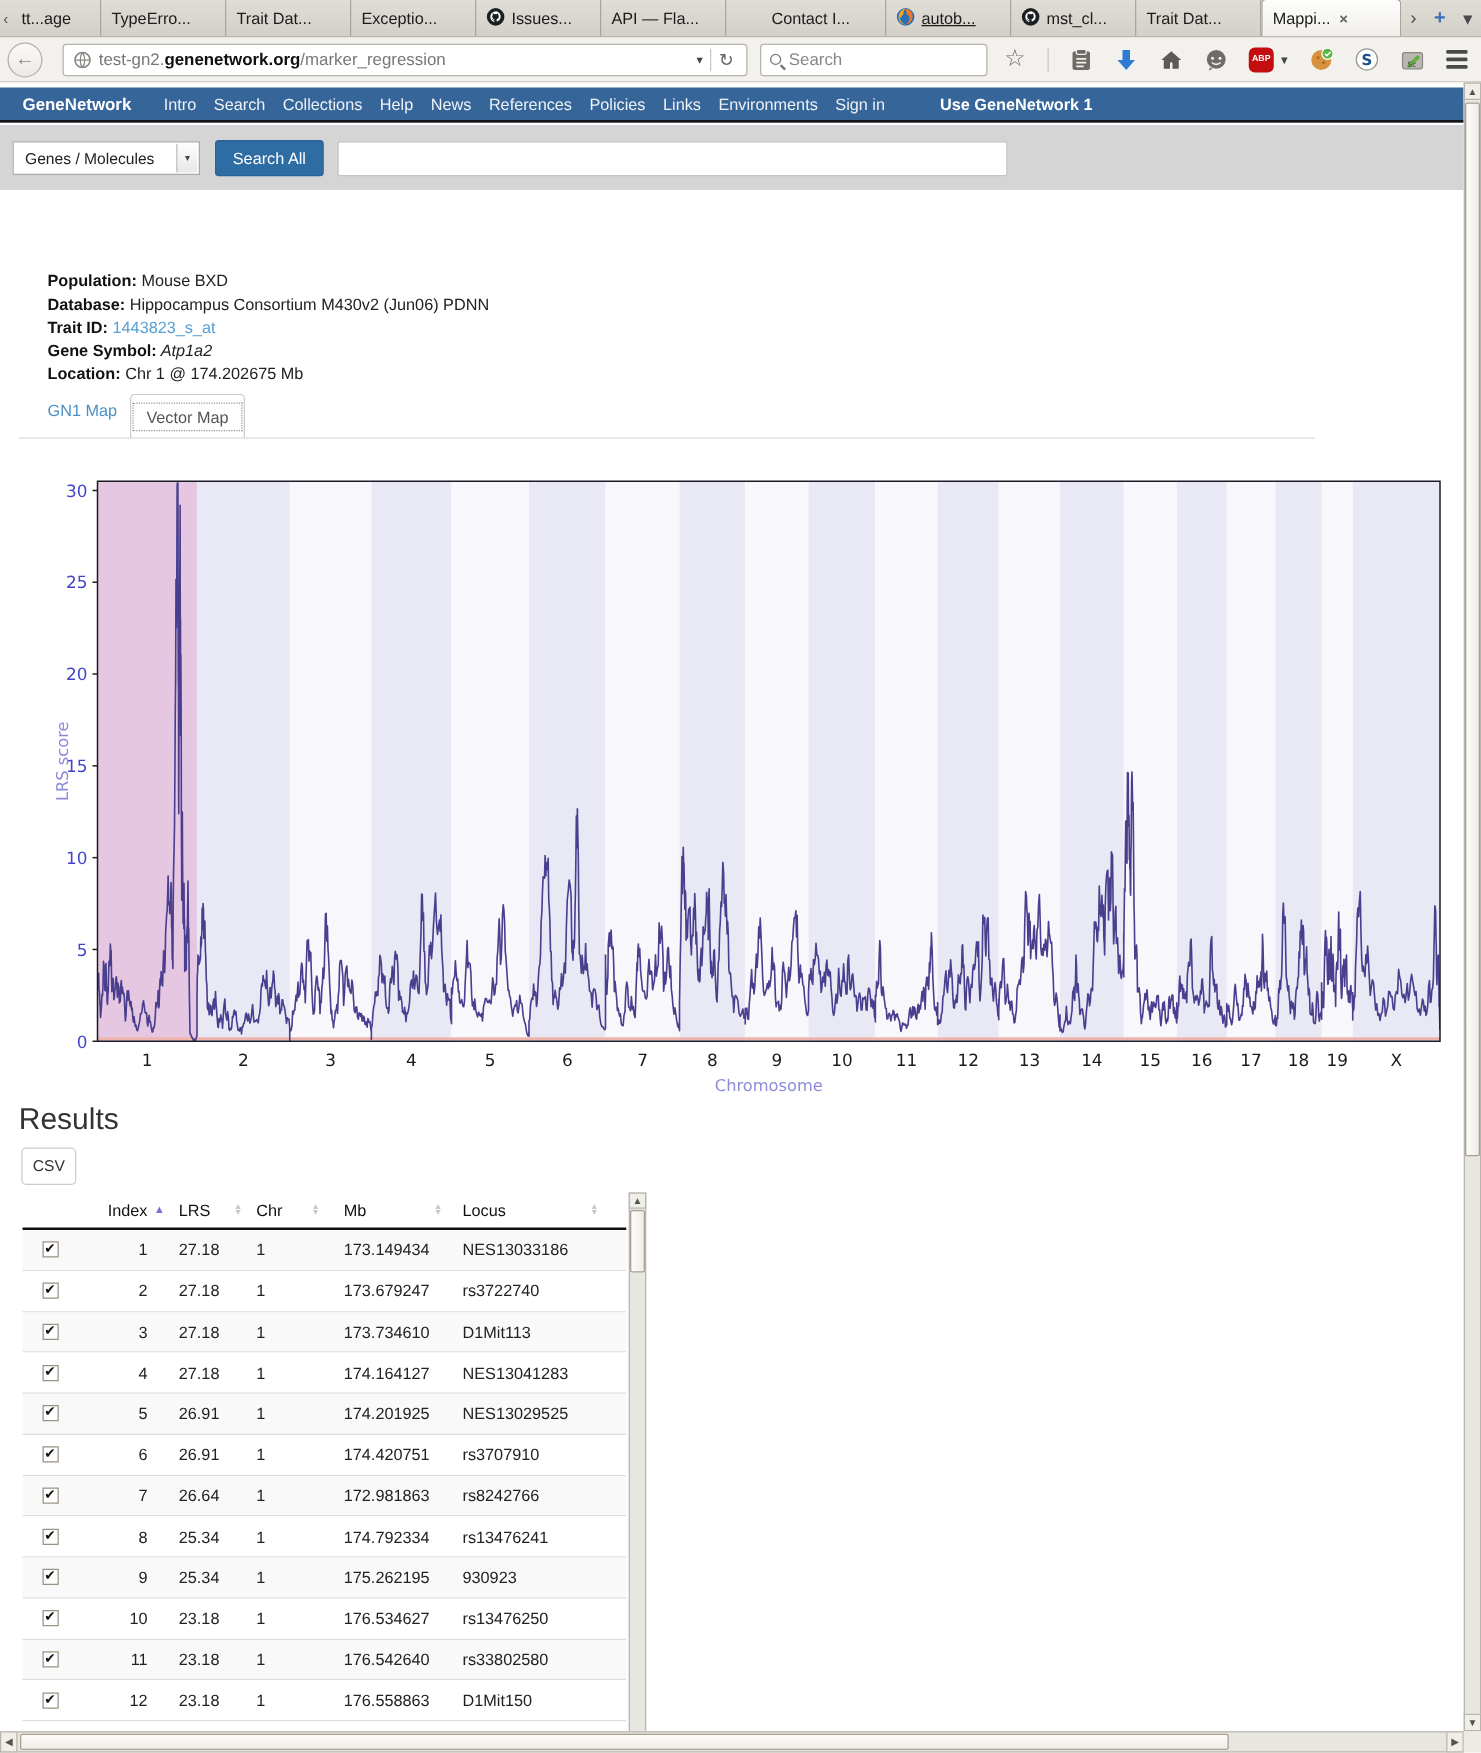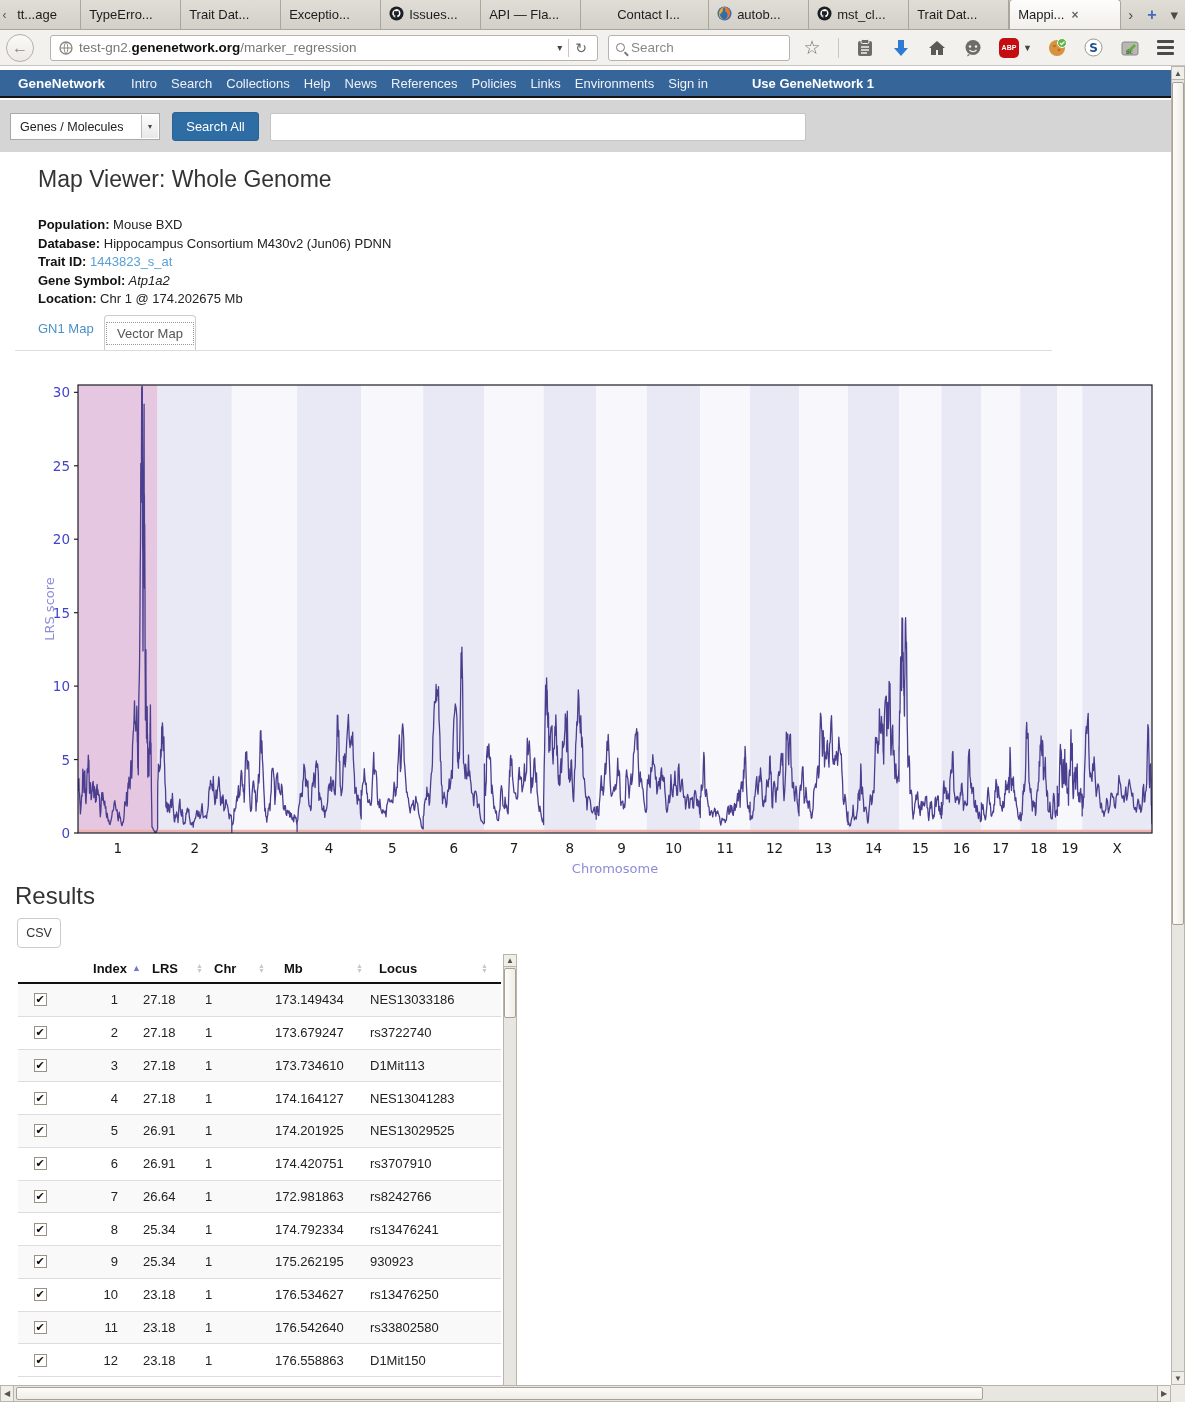--- a/index.html
+++ b/index.html
@@ -96,21 +96,21 @@
   #chart { left:40px; top:314px; }
 
   #results-heading { left:15px; top:816px; font-size:24px; color:#333; }
   #csv-btn { left:17px; top:852px; width:44px; height:30px; border:1px solid #ccc;
     border-radius:4px; background:#fff; font-size:12.5px; color:#333;
     display:flex; align-items:center; justify-content:center;text-align:right; }
 
   
   #results-table { left:18px; top:888px; width:483px; }
   .thead { display:flex; align-items:center; height:30px; font-size:13px;
-    font-weight:bold; color:#111; border-bottom:2px solid #111;justify-content:center; }
+    font-weight:normal; color:#111; border-bottom:2px solid #111; }
   .trow { display:flex; align-items:center; height:32.75px; font-size:13px;
     color:#222; border-bottom:1px solid #ddd; background:#fff; }
   .trow:nth-child(odd) { background:#f9f9f9; }
   .c0{width:44px; display:flex; justify-content:center;}
   .c1{width:74px; text-align:right; padding-right:18px;}
   .c2{width:62px; padding-left:7px;}
   .c3{width:62px; padding-left:7px;}
   .c4{width:98px; padding-left:15px;}
   .c5{width:125px; padding-left:12px;}
   .hcell { position:relative; }
@@ -158,21 +158,21 @@
             <path d="M8 3.5c-2.5 0-4.5 2-4.5 4.5 0 2 1.3 3.7 3.1 4.3.2 0 .3-.1.3-.2v-1c-1.3.3-1.6-.6-1.6-.6-.2-.5-.5-.7-.5-.7-.4-.3 0-.3 0-.3.5 0 .7.5.7.5.4.7 1.1.5 1.4.4 0-.3.2-.5.3-.6-1-.1-2.1-.5-2.1-2.2 0-.5.2-.9.5-1.2 0-.1-.2-.6 0-1.2 0 0 .4-.1 1.2.5a4 4 0 012.2 0c.8-.6 1.2-.5 1.2-.5.2.6 0 1.1 0 1.2.3.3.5.7.5 1.2 0 1.7-1.1 2.1-2.1 2.2.2.1.3.4.3.8v1.2c0 .1.1.2.3.2 1.8-.6 3.1-2.3 3.1-4.3 0-2.5-2-4.5-4.5-4.5z" fill="#fff"></path>
           </svg></span>
         <span class="tab-label">Issues...</span>
       </div>
       <div class="tab" style="width: 100px; align-items: center;">
         <span class="tab-label">API — Fla...</span>
       </div>
       <div class="tab" style="width: 100px; margin-left: 28px;">
         <span class="tab-label">Contact I...</span>
       </div>
-      <div class="tab" style="width: 100px;">
+      <div class="tab" style="width: 100px; text-decoration: underline;">
         <span class="fav"><svg width="15" height="15" viewBox="0 0 16 16">
             <circle cx="8" cy="8" r="7.5" fill="#2b6fb3"></circle>
             <path d="M8 1c3 0 6 2.5 6 6.5S11 14.5 8 14.5c2-1 3.5-3 3.2-5.5-.2-2-1.5-3-2.7-3.2.5-1 .3-2.8-.5-3.8z" fill="#e8762c"></path>
             <path d="M8 1C6.5 2 5.7 4 6.3 5.8 5 6 4.2 7.4 4.5 9c-1-.5-1.4-1.5-1.4-1.5C2.6 11 5 13.8 8 14.5 5 14.5 2 12.5 2 8.5S5 1 8 1z" fill="#f5a623"></path>
           </svg></span>
         <span class="tab-label">autob...</span>
       </div>
       <div class="tab" style="width: 100px;">
         <span class="fav"><svg width="15" height="15" viewBox="0 0 16 16">
             <circle cx="8" cy="8" r="7.5" fill="#1b1f23"></circle>
@@ -297,21 +297,20 @@
 
   <div id="gn-searchbar" class="abs">
     <div id="species-select" class="abs">
       <span>Genes / Molecules</span>
       <span class="dd">▾</span>
     </div>
     <div id="search-all-btn" class="abs">Search All</div>
     <div id="global-search-input" class="abs"></div>
   </div>
 
-  <div id="page-title" class="abs">Map Viewer: Whole Genome</div>
 
   <div id="meta" class="abs">
       <div class="meta-row"><b>Population:</b><span> Mouse BXD</span></div>
       <div class="meta-row"><b>Database:</b><span> Hippocampus Consortium M430v2 (Jun06) PDNN</span></div>
       <div class="meta-row"><b>Trait ID:</b><span class="meta-link"> 1443823_s_at</span></div>
       <div class="meta-row"><b>Gene Symbol:</b><span class="italic"> Atp1a2</span></div>
       <div class="meta-row"><b>Location:</b><span> Chr 1 @ 174.202675 Mb</span></div>
     </div>
 
   <span id="gn1map-link" class="abs">GN1 Map</span>

